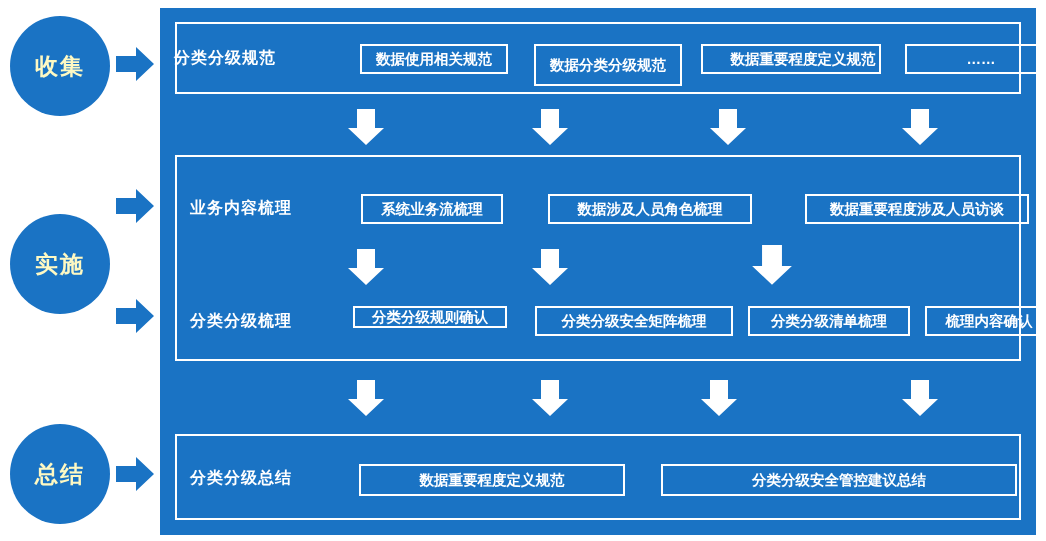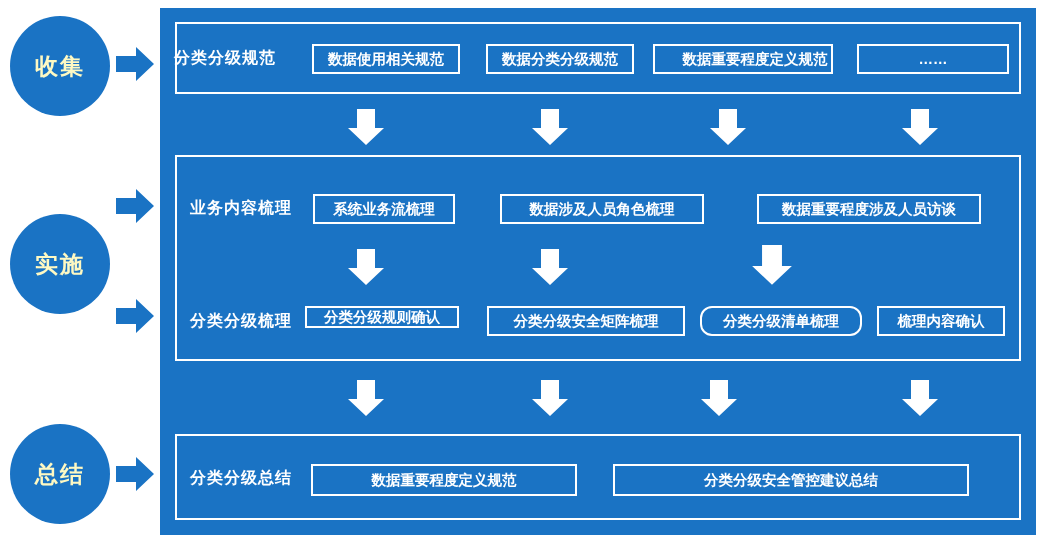--- a/index.html
+++ b/index.html
@@ -68,21 +68,21 @@
     box-sizing: border-box;
     color: #ffffff;
     font-size: 14.5px;
     display: flex;
     align-items: center;
     justify-content: center;
     text-align: center;
     white-space: nowrap;
     background: transparent;
   }
-  .chip.bold { font-weight: bold; }
+  .chip.bold { font-weight: bold; margin-left: 48px; }
 
   
   .down-arrow {
     position: absolute;
   }
   .down-arrow svg { display: block; }
 </style>
 </head>
 <body>
 
@@ -119,21 +119,21 @@
       <polygon points="0,12 20,12 20,3 38,20 20,37 20,28 0,28" fill="#1a73c4"></polygon>
     </svg>
   </div>
 
   <div class="panel" style="left:160px; top:8px; width:876px; height:527px;"></div>
 
   <div class="group-box" style="left:175px; top:22px; width:846px; height:72px;"></div>
   <div class="row-label" style="left:174px; top:48px;">分类分级规范</div>
 
   <div class="chip bold" style="left:312px; top:44px; width:148px; height:30px;">数据使用相关规范</div>
-  <div class="chip bold" style="left:486px; top:44px; width:148px; height:30px;">数据分类分级规范</div>
+  <div class="chip bold" style="left:486px; top:44px; width:148px; height:42px;">数据分类分级规范</div>
   <div class="chip bold" style="left:653px; top:44px; width:180px; height:30px;padding-left:24px;">数据重要程度定义规范</div>
   <div class="chip bold" style="left:857px; top:44px; width:152px; height:30px;">……</div>
 
   <div class="down-arrow" style="left:347px; top:109px;">
     <svg width="38" height="38" viewBox="0 0 38 38">
       <polygon points="10,0 28,0 28,19 37,19 19,36 1,19 10,19" fill="#ffffff"></polygon>
     </svg>
   </div>
   <div class="down-arrow" style="left:531px; top:109px;">
     <svg width="38" height="38" viewBox="0 0 38 38">
@@ -172,21 +172,21 @@
   <div class="down-arrow" style="left:751px; top:245px;">
     <svg width="42" height="42" viewBox="0 0 38 38">
       <polygon points="10,0 28,0 28,19 37,19 19,36 1,19 10,19" fill="#ffffff"></polygon>
     </svg>
   </div>
 
   <div class="row-label" style="left:190px; top:311px;">分类分级梳理</div>
 
   <div class="chip bold" style="left:305px; top:306px; width:154px; height:22px;">分类分级规则确认</div>
   <div class="chip bold" style="left:487px; top:306px; width:198px; height:30px;">分类分级安全矩阵梳理</div>
-  <div class="chip bold" style="left:700px; top:306px; width:162px; height:30px;border-radius:12px;">分类分级清单梳理</div>
+  <div class="chip bold" style="left:700px; top:306px; width:162px; height:30px;">分类分级清单梳理</div>
   <div class="chip bold" style="left:877px; top:306px; width:128px; height:30px;">梳理内容确认</div>
 
   <div class="down-arrow" style="left:347px; top:380px;">
     <svg width="38" height="38" viewBox="0 0 38 38">
       <polygon points="10,0 28,0 28,19 37,19 19,36 1,19 10,19" fill="#ffffff"></polygon>
     </svg>
   </div>
   <div class="down-arrow" style="left:531px; top:380px;">
     <svg width="38" height="38" viewBox="0 0 38 38">
       <polygon points="10,0 28,0 28,19 37,19 19,36 1,19 10,19" fill="#ffffff"></polygon>

